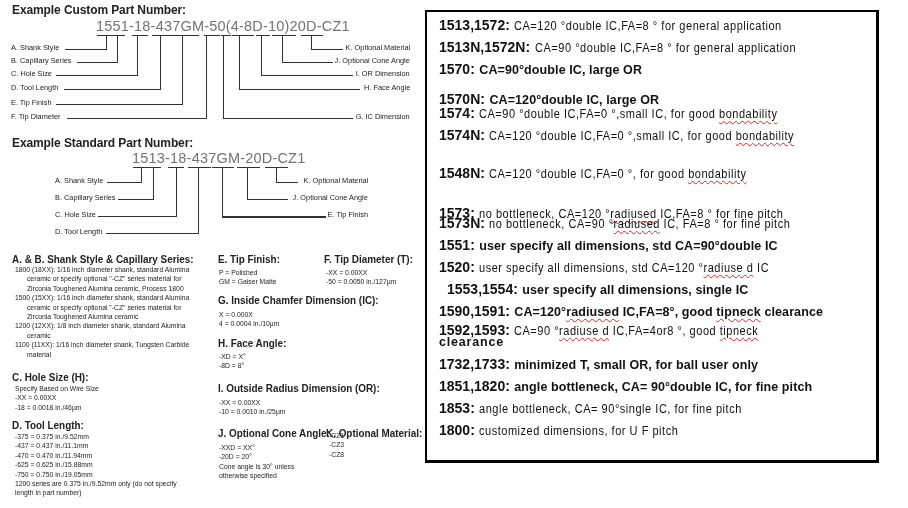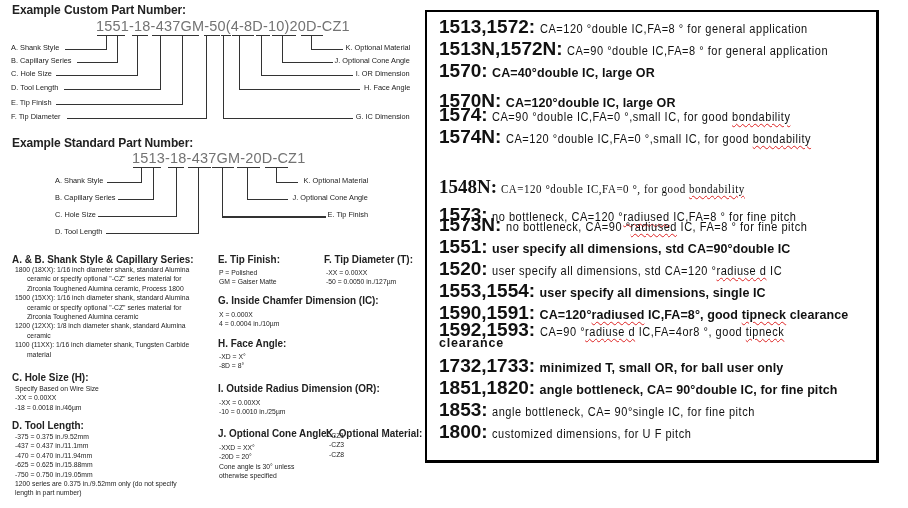--- a/index.html
+++ b/index.html
@@ -18,21 +18,21 @@
     .small div { white-space: nowrap; }
     .indent { padding-left: 13px; }
 
     
     #right-panel {
       position: absolute; left: 425px; top: 10px; width: 454px; height: 453px;
       border: 2px solid #000; border-right-width: 3px; border-bottom-width: 3px;
       box-sizing: border-box; background: #fff;
     }
     .row { position: absolute; left: 12px; white-space: nowrap; color: #111; }
-    .row .code { font-weight: bold; font-size: 19px; }
+    .row .code { font-weight: bold; font-size: 14px; }
     .row .desc { font-size: 12.5px; letter-spacing: 0.6px; }
     .row .desc.bold { font-weight: bold; letter-spacing: 0.1px; }
     .row .desc.cond { transform: scaleX(0.88); display: inline-block; transform-origin: left center; }
     .squig { text-decoration: underline wavy #d22; text-decoration-thickness: 1px; text-underline-offset: 2px; }
   </style>
 </head>
 <body>
 
 <div>
   <div class="abs sec-title" style="left:12px;top:3px;">Example Custom Part Number:</div>
@@ -234,55 +234,55 @@
   <div class="row" style="top:4px;">
     <span class="code">1513,1572:</span>
     <span class="desc cond">CA=120 °double IC,FA=8 ° for general application</span>
   </div>
   <div class="row" style="top:26px;">
     <span class="code">1513N,1572N:</span>
     <span class="desc cond">CA=90 °double IC,FA=8 ° for general application</span>
   </div>
   <div class="row" style="top:48px;">
     <span class="code">1570:</span>
-    <span class="desc bold">CA=40°double IC, large OR</span>
+    <span class="desc bold">CA=90°double IC, large OR</span>
   </div>
   <div class="row" style="top:78px;">
     <span class="code">1570N:</span>
     <span class="desc bold">CA=120°double IC, large OR</span>
   </div>
   <div class="row" style="top:92px;">
     <span class="code">1574:</span>
     <span class="desc cond"><span>CA=90 °double IC,FA=0 °,small IC, for good </span><span class="squig">bondability</span></span>
   </div>
   <div class="row" style="top:114px;">
     <span class="code">1574N:</span>
     <span class="desc cond"><span>CA=120 °double IC,FA=0 °,small IC, for good </span><span class="squig">bondability</span></span>
   </div>
-  <div class="row" style="top:164px;font-family:Liberation Serif, serif;">
+  <div class="row" style="top:152px;">
     <span class="code">1548N:</span>
     <span class="desc cond"><span>CA=120 °double IC,FA=0 °, for good </span><span class="squig">bondability</span></span>
   </div>
   <div class="row" style="top:192px;">
     <span class="code">1573:</span>
     <span class="desc cond"><span>no bottleneck, CA=120 °</span><span class="squig">radiused</span><span> IC,FA=8 ° for fine pitch</span></span>
   </div>
   <div class="row" style="top:202px;">
     <span class="code">1573N:</span>
     <span class="desc cond"><span>no bottleneck, CA=90 °</span><span class="squig">radiused</span><span> IC, FA=8 ° for fine pitch</span></span>
   </div>
   <div class="row" style="top:224px;">
     <span class="code">1551:</span>
     <span class="desc bold">user specify all dimensions, std CA=90°double IC</span>
   </div>
   <div class="row" style="top:246px;">
     <span class="code">1520:</span>
     <span class="desc cond"><span>user specify all dimensions, std CA=120 °</span><span class="squig">radiuse d</span><span> IC</span></span>
   </div>
-  <div class="row" style="top:268px;">
+  <div class="row" style="top:268px;margin-left:8px;">
     <span class="code">1553,1554:</span>
     <span class="desc bold">user specify all dimensions, single IC</span>
   </div>
   <div class="row" style="top:290px;">
     <span class="code">1590,1591:</span>
     <span class="desc bold"><span>CA=120°</span><span class="squig">radiused</span><span> IC,FA=8°, good </span><span class="squig">tipneck</span><span> clearance</span></span>
   </div>
   <div class="row" style="top:312px;line-height:12px;">
     <span class="code">1592,1593:</span>
     <span class="desc cond"><span>CA=90 °</span><span class="squig">radiuse d</span><span> IC,FA=4or8 °, good </span><span class="squig">tipneck</span></span>

